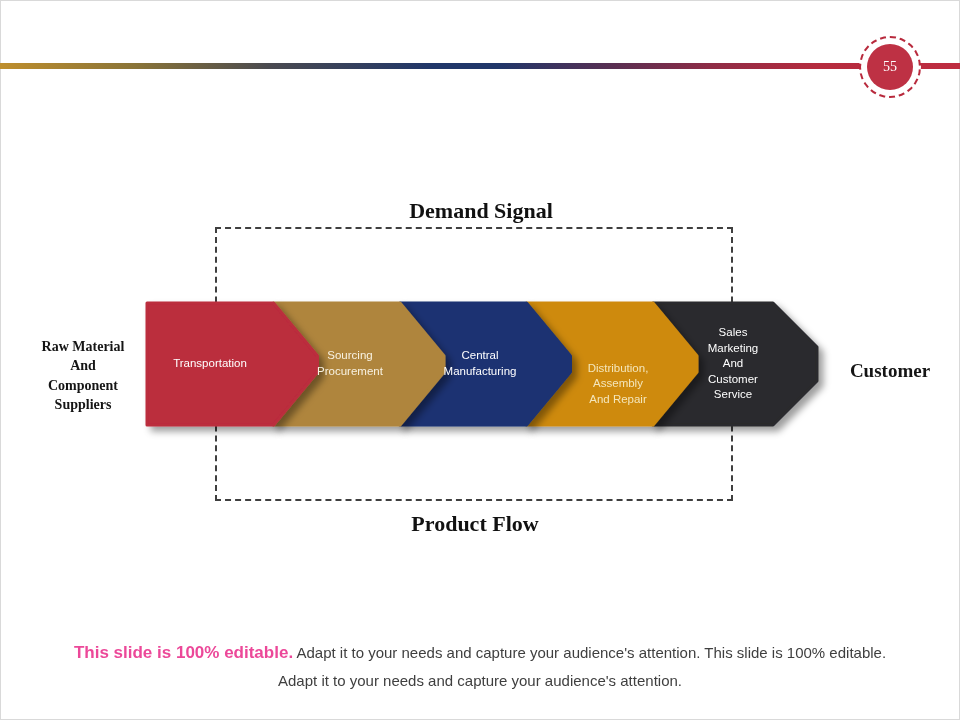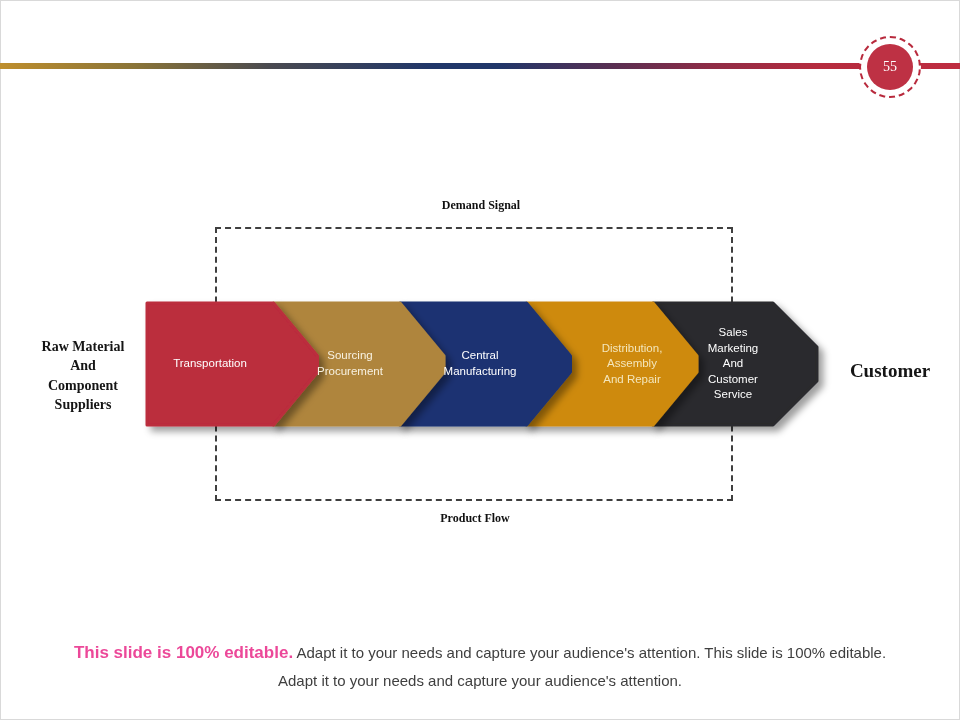--- a/index.html
+++ b/index.html
@@ -27,21 +27,21 @@
     background:#BE3144;display:flex;align-items:center;justify-content:center;
     color:#ffffff;font-size:14px;
   }
   
   .dashed-box{
     position:absolute;left:215px;top:227px;width:518px;height:274px;
     border:2px dashed #3F3F3F;box-sizing:border-box;z-index:1;
   }
   .flow-label{
     position:absolute;font-family:"Liberation Serif",serif;font-weight:700;
-    font-size:12px;color:#111;text-align:center;width:220px;
+    font-size:22px;color:#111;text-align:center;width:220px;
   }
   #demand{left:371px;top:198px;}
   #product{left:365px;top:511px;}
   .side-label{
     position:absolute;font-family:"Liberation Serif",serif;font-weight:700;
     color:#151515;text-align:center;white-space:pre-line;
   }
   #left-label{left:11px;top:337px;width:144px;font-size:14px;line-height:1.38;}
   #right-label{left:820px;top:360px;width:140px;font-size:19px;}
   .arrows-svg{position:absolute;left:140px;top:295px;width:700px;height:150px;overflow:visible;z-index:2;}
@@ -94,21 +94,21 @@
         <path d="M 7 8 H 133.5 L 177.5 61 V 77 L 133.5 130 H 7 Z" fill="#BB2D3E" stroke="#BB2D3E" stroke-width="3" stroke-linejoin="round" filter="url(#ds)"></path>
       </g>
   </svg>
 
   <div class="step-labels" id="step-labels">
       <div class="step-label" style="left: 145px; width: 130px; color: rgb(255, 255, 255);">Transportation</div>
       <div class="step-label" style="left: 289px; width: 122px; color: rgb(248, 242, 226);">Sourcing
 Procurement</div>
       <div class="step-label" style="left: 419px; width: 122px; color: rgb(255, 255, 255);">Central
 Manufacturing</div>
-      <div class="step-label" style="left: 566px; width: 132px; color: rgb(244, 230, 187);">Distribution,
+      <div class="step-label" style="left: 552px; width: 132px; color: rgb(244, 230, 187); margin-top: 20px;">Distribution,
 Assembly
 And Repair</div>
       <div class="step-label" style="left: 677px; width: 112px; color: rgb(255, 255, 255);">Sales
 Marketing
 And
 Customer
 Service</div>
     </div>
 
   <div class="footer">

